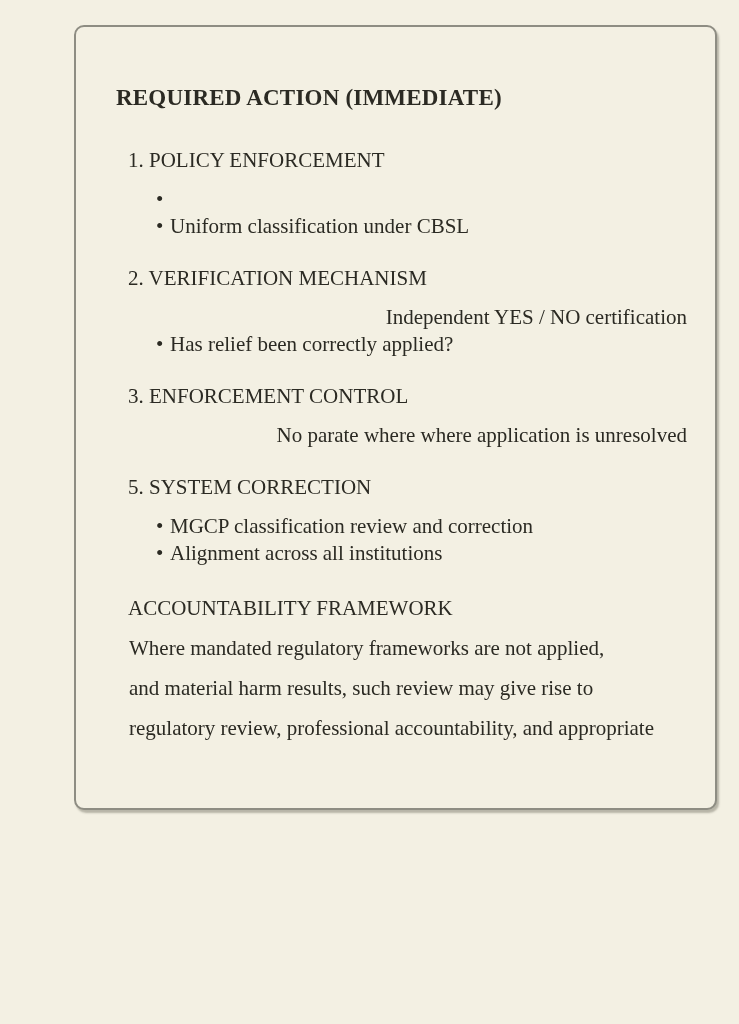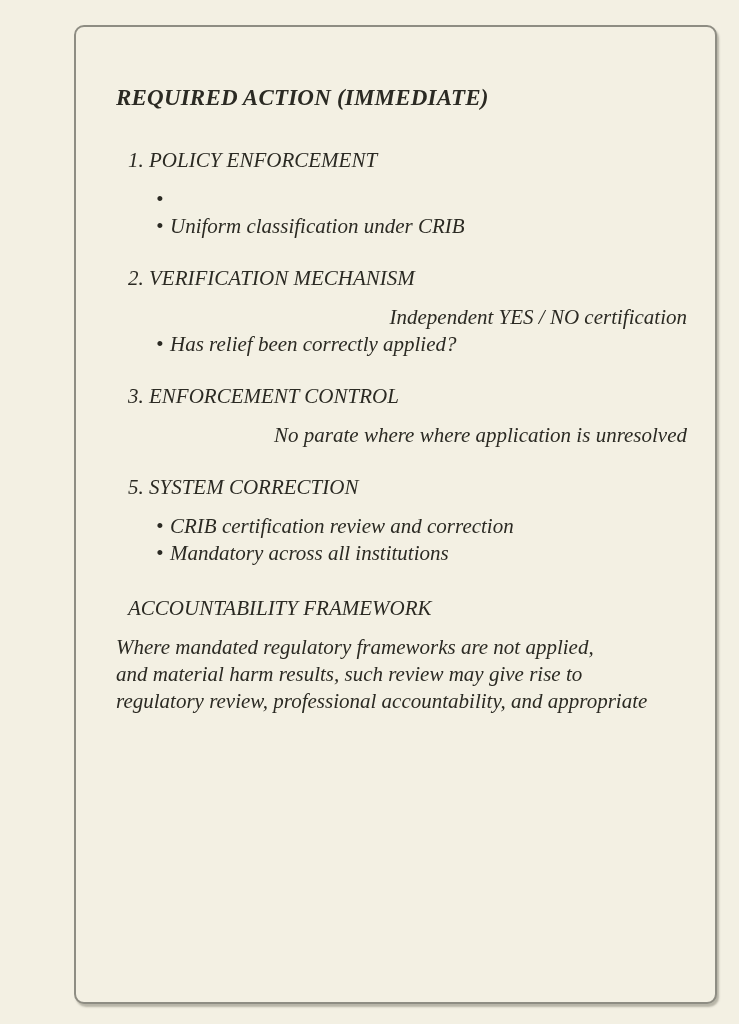--- a/index.html
+++ b/index.html
@@ -13,27 +13,26 @@
     width: 739px;
     height: 1024px;
     background: #f3f0e3;
     overflow: hidden;
   }
   .card {
     position: absolute;
     left: 74px;
     top: 25px;
     width: 643px;
-    height: 979px;
+    height: 785px;
     box-sizing: border-box;
     background: #f3f0e3;
     border: 2px solid #8e8d83;
     border-radius: 10px;
     box-shadow: 2px 3px 2px rgba(110, 108, 96, 0.45);
-    font-style: italic;
   }
   .content {
     padding: 56px 28px 0 40px;
     color: #2b2a23;
     font-size: 21px;
     line-height: 27px;
   }
   .doc-title {
     font-weight: bold;
     font-size: 23px;
@@ -56,40 +55,40 @@
     display: flex;
   }
   .bullet {
     width: 14px;
     flex: 0 0 14px;
   }
   .accountability {
     margin-top: 28px;
   }
   .para-line {
-    margin: 0;
+    margin: 13px;
   }
 </style>
 </head>
 <body>
 
 <div class="page">
   <div class="card">
     <div class="content">
 
       <h1 class="doc-title">REQUIRED ACTION (IMMEDIATE)</h1>
 
       <div class="section">
         <div class="section-heading">1. POLICY ENFORCEMENT</div>
         <div class="bullet-row">
           <span class="bullet">•</span>
         </div>
         <div class="bullet-row">
           <span class="bullet">•</span>
-          <span>Uniform classification under CRIB</span>
+          <span>Uniform classification under CBSL</span>
         </div>
       </div>
 
       <div class="section">
         <div class="section-heading">2. VERIFICATION MECHANISM</div>
         <div class="subline">Independent YES / NO certification</div>
         <div class="bullet-row">
           <span class="bullet">•</span>
           <span>Has relief been correctly applied?</span>
         </div>
@@ -97,25 +96,25 @@
 
       <div class="section">
         <div class="section-heading">3. ENFORCEMENT CONTROL</div>
         <div class="subline">No parate where where application is unresolved</div>
       </div>
 
       <div class="section">
         <div class="section-heading">5. SYSTEM CORRECTION</div>
         <div class="bullet-row">
           <span class="bullet">•</span>
-          <span>CRIB certification review and correction</span>
+          <span>MGCP classification review and correction</span>
         </div>
         <div class="bullet-row">
           <span class="bullet">•</span>
-          <span>Mandatory across all institutions</span>
+          <span>Alignment across all institutions</span>
         </div>
       </div>
 
       <div class="accountability">
         <div class="section-heading">ACCOUNTABILITY FRAMEWORK</div>
         <p class="para-line">Where mandated regulatory frameworks are not applied,</p>
         <p class="para-line">and material harm results, such review may give rise to</p>
         <p class="para-line">regulatory review, professional accountability, and appropriate</p>
       </div>
 

